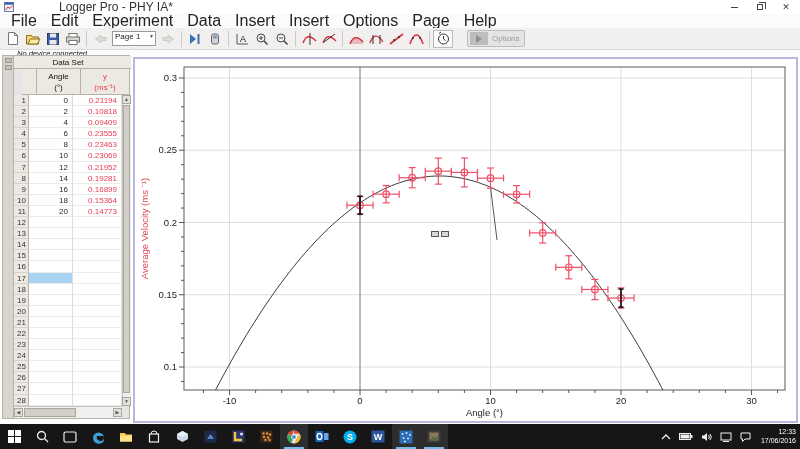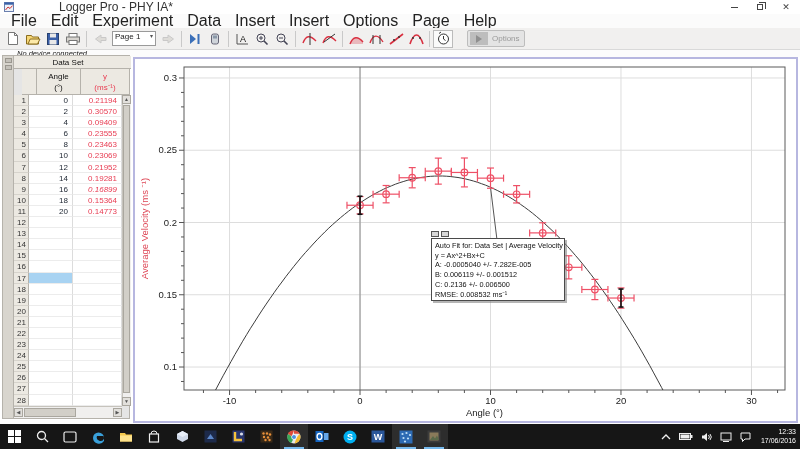--- a/index.html
+++ b/index.html
@@ -269,21 +269,21 @@
       </div>
       <div id="tbl-rows">
           <div class="trow">
             <span class="cell-n">1</span>
             <span class="cell angle">0</span>
             <span class="cell ycol" style="color: rgb(232, 60, 82);">0.21194</span>
           </div>
           <div class="trow">
             <span class="cell-n">2</span>
             <span class="cell angle">2</span>
-            <span class="cell ycol" style="color: rgb(232, 60, 82);">0.30570</span>
+            <span class="cell ycol" style="color: rgb(232, 60, 82);">0.10818</span>
           </div>
           <div class="trow">
             <span class="cell-n">3</span>
             <span class="cell angle">4</span>
             <span class="cell ycol" style="color: rgb(232, 60, 82);">0.09409</span>
           </div>
           <div class="trow">
             <span class="cell-n">4</span>
             <span class="cell angle">6</span>
             <span class="cell ycol" style="color: rgb(232, 60, 82);">0.23555</span>
@@ -304,21 +304,21 @@
             <span class="cell ycol" style="color: rgb(232, 60, 82);">0.21952</span>
           </div>
           <div class="trow">
             <span class="cell-n">8</span>
             <span class="cell angle">14</span>
             <span class="cell ycol" style="color: rgb(232, 60, 82);">0.19281</span>
           </div>
           <div class="trow">
             <span class="cell-n">9</span>
             <span class="cell angle">16</span>
-            <span class="cell ycol" style="color: rgb(232, 60, 82); font-style: italic;">0.16899</span>
+            <span class="cell ycol" style="color: rgb(232, 60, 82);">0.16899</span>
           </div>
           <div class="trow">
             <span class="cell-n">10</span>
             <span class="cell angle">18</span>
             <span class="cell ycol" style="color: rgb(232, 60, 82); text-align: right;">0.15364</span>
           </div>
           <div class="trow">
             <span class="cell-n">11</span>
             <span class="cell angle">20</span>
             <span class="cell ycol" style="color: rgb(232, 60, 82);">0.14773</span>
@@ -608,28 +608,20 @@
           <g stroke="#111" stroke-width="1.6">
             <line x1="485.9841511072514" y1="230.04255033557047" x2="485.9841511072514" y2="248.04255033557047"></line>
             <line x1="483.4841511072514" y1="230.04255033557047" x2="488.4841511072514" y2="230.04255033557047"></line>
             <line x1="483.4841511072514" y1="248.04255033557047" x2="488.4841511072514" y2="248.04255033557047"></line>
           </g>
         </svg>
       <div id="fitbox-icons">
         <span></span>
         <span></span>
       </div>
-      <div id="fitbox">
-          <div>Auto Fit for: Data Set | Average Velocity</div>
-          <div>y = Ax^2+Bx+C</div>
-          <div>A: -0.0005040 +/- 7.282E-005</div>
-          <div>B: 0.006119 +/- 0.001512</div>
-          <div>C: 0.2136 +/- 0.006500</div>
-          <div>RMSE: 0.008532 ms⁻¹</div>
-        </div>
     </div>
   </div>
 
   <div id="taskbar">
     <div id="tb-apps" style="display:flex;">
         <div class="tb-slot">
           <svg width="13" height="13" viewBox="0 0 13 13">
             <rect x="0" y="0" width="6" height="6" fill="#fff"></rect>
             <rect x="7" y="0" width="6" height="6" fill="#fff"></rect>
             <rect x="0" y="7" width="6" height="6" fill="#fff"></rect>

